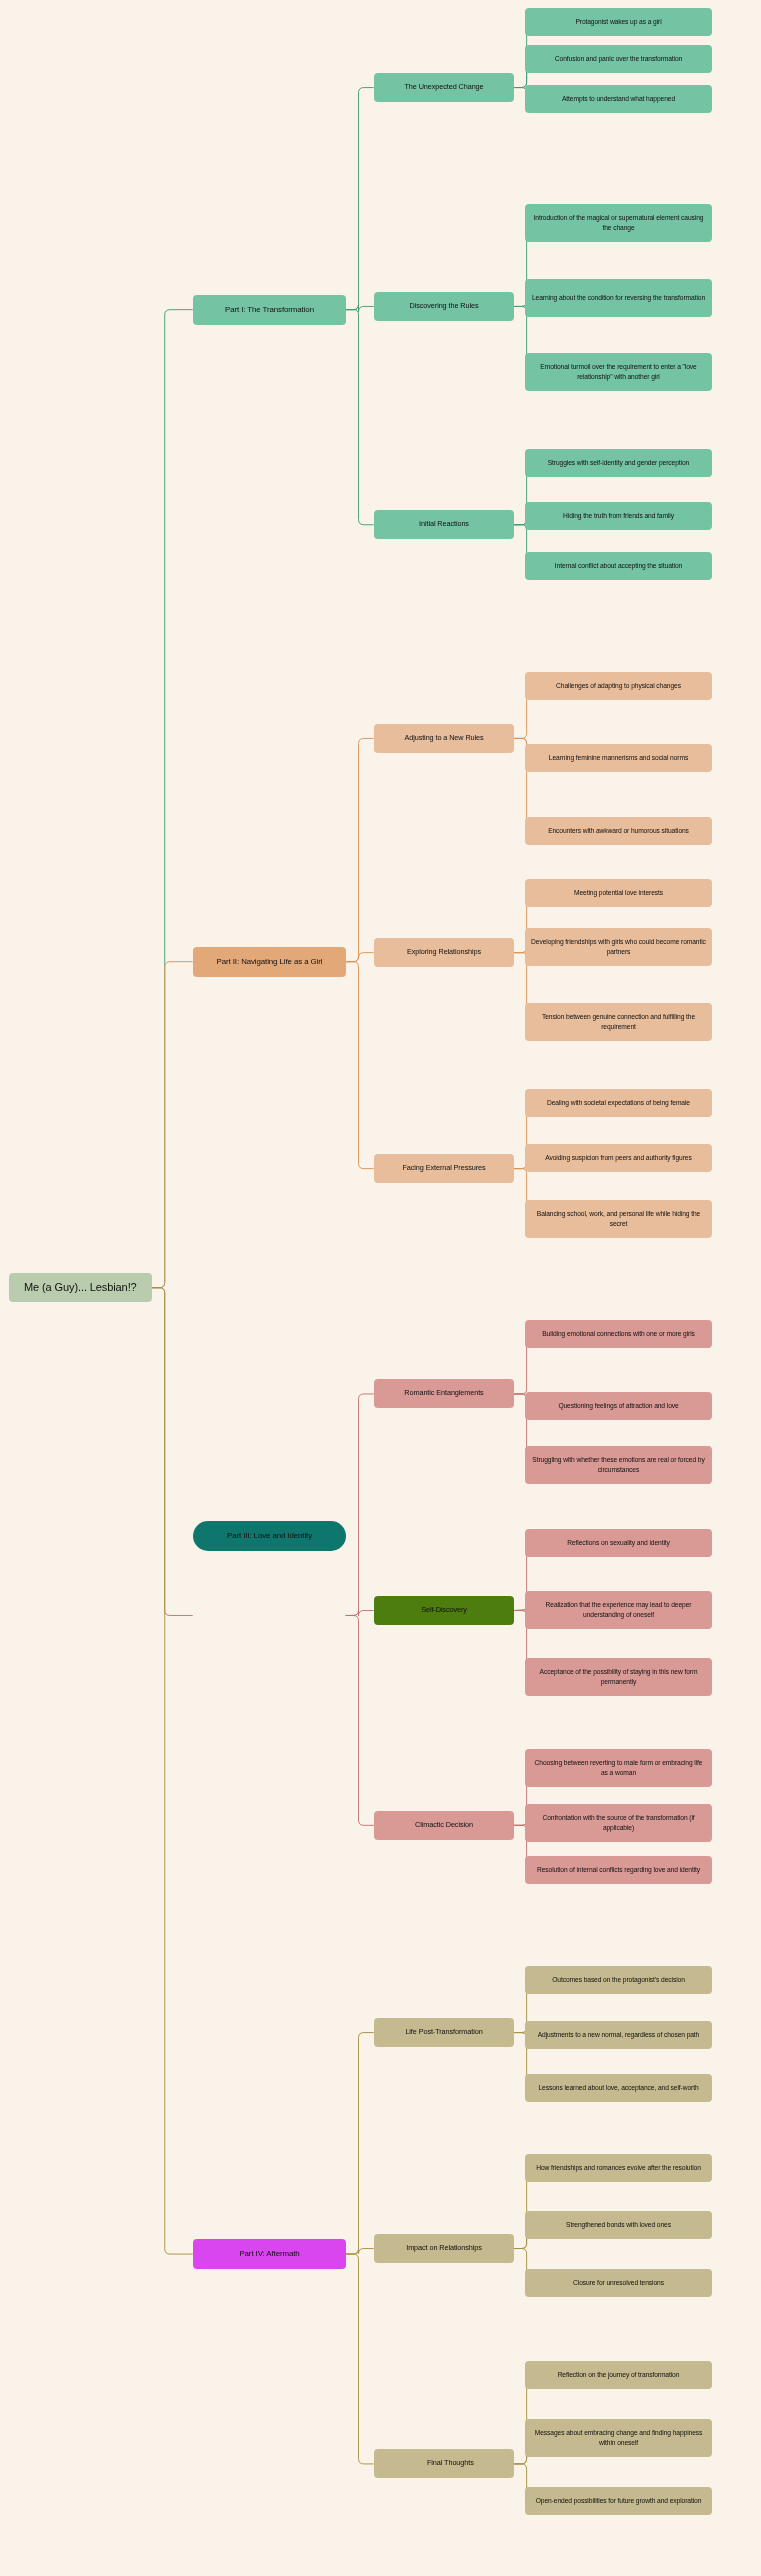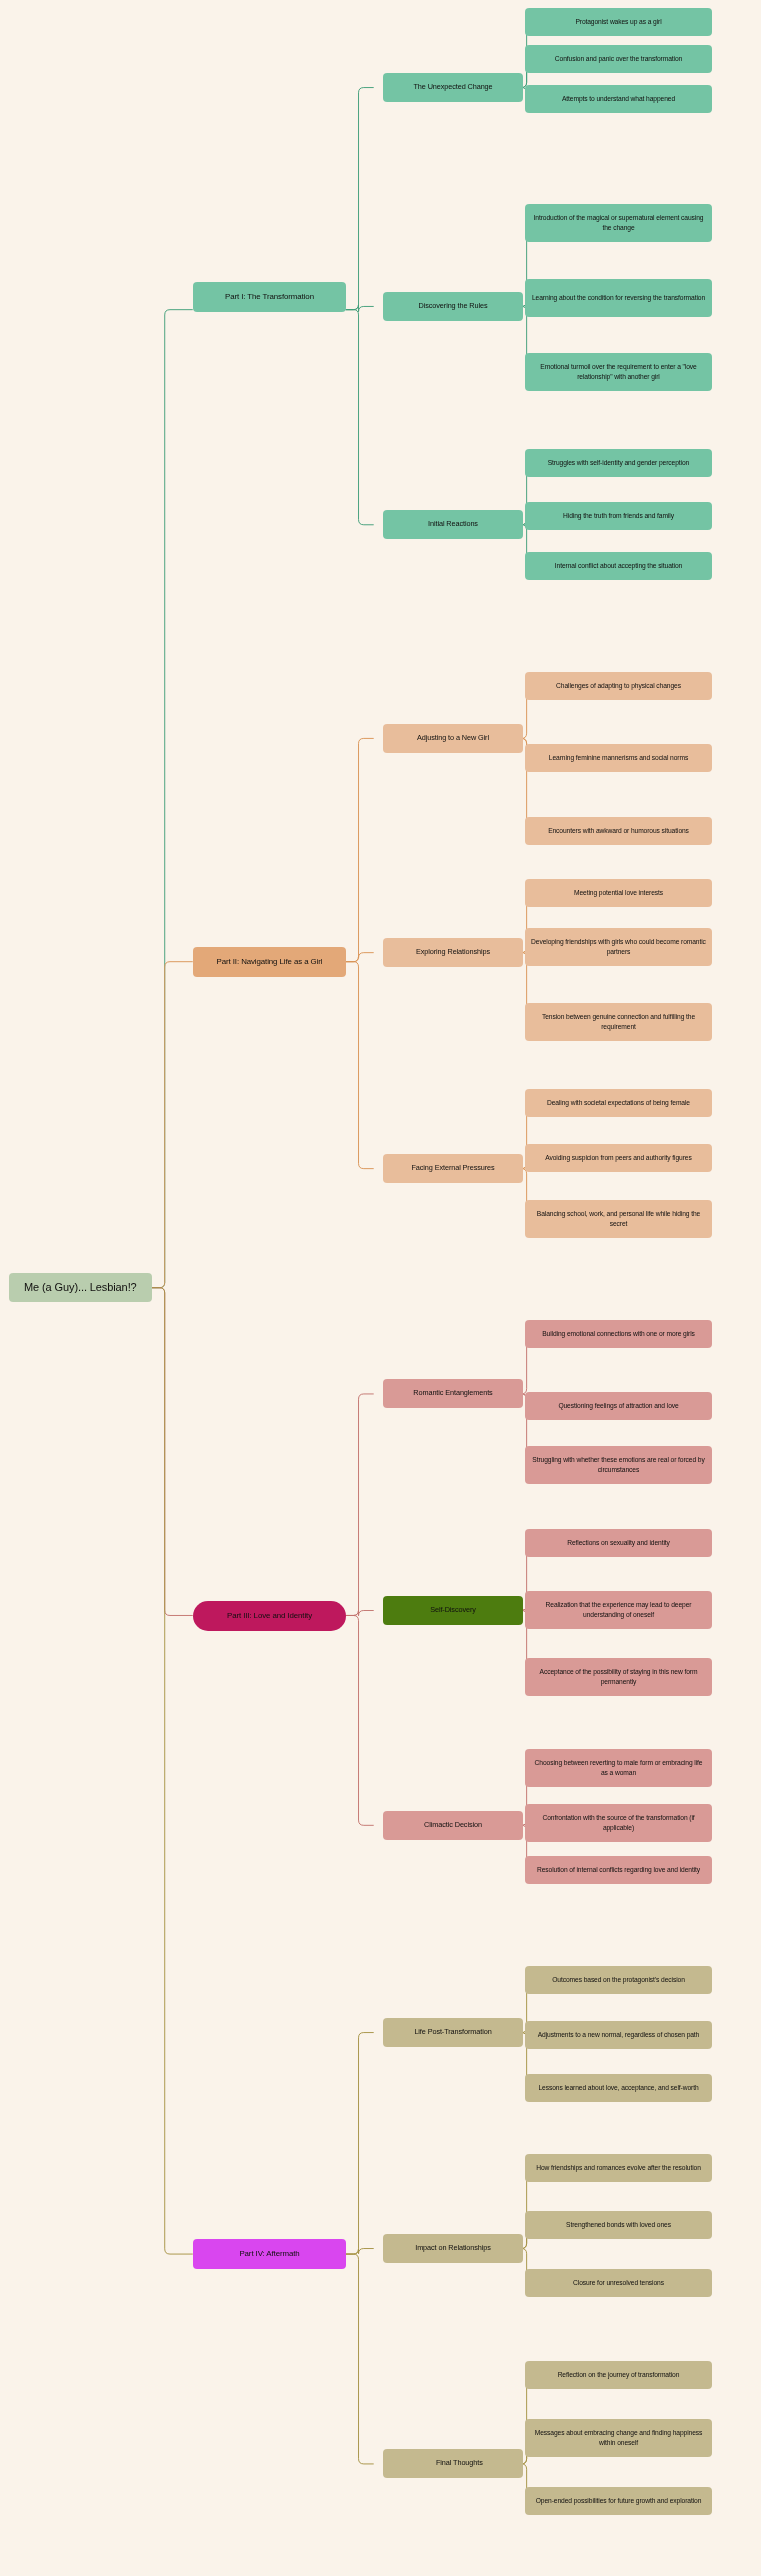--- a/index.html
+++ b/index.html
@@ -19,21 +19,21 @@
     align-items:center;
     justify-content:center;
     text-align:center;
     color:#11100f;
     line-height:1.42;
     padding:2.3px 5.3px;
     letter-spacing:-0.1px;
   }
   .n-root{font-size:11px;}
   .n-branch{font-size:7.9px;}
-  .n-sub{font-size:7.3px;margin-left:9px;}
+  .n-sub{font-size:7.3px;}
   .n-leaf{font-size:6.7px;}
   svg.links{position:absolute;left:0;top:0;width:762px;height:2576px;pointer-events:none;}
   svg.links path{fill:none;stroke-width:1.6;}
 </style>
 </head>
 <body>
 
 <div id="mindmap">
   <svg class="links" id="links" viewBox="0 0 1305 4413" width="762" height="2576">
       <path d="M 260 2206 L 273 2206 Q 282 2206 282 2197 L 282 539.5 Q 282 530.5 291 530.5 L 330 530.5" stroke="#3f9e78"></path>
@@ -86,21 +86,21 @@
       <path d="M 880 3852 L 893 3852 Q 902 3852 902 3861 L 902 3902 Q 902 3911 911 3911 L 900 3911" stroke="#a59243"></path>
       <path d="M 592 3861.5 L 605 3861.5 Q 614 3861.5 614 3870.5 L 614 4212 Q 614 4221 623 4221 L 640 4221" stroke="#a59243"></path>
       <path d="M 880 4221 L 893 4221 Q 902 4221 902 4212 L 902 4077 Q 902 4068 911 4068 L 900 4068" stroke="#a59243"></path>
       <path d="M 880 4221 L 893 4221 Q 902 4221 902 4212 L 902 4185.5 Q 902 4176.5 911 4176.5 L 900 4176.5" stroke="#a59243"></path>
       <path d="M 880 4221 L 893 4221 Q 902 4221 902 4230 L 902 4275 Q 902 4284 911 4284 L 900 4284" stroke="#a59243"></path>
     </svg>
   <div id="nodes">
       <div class="node n-root" style="left: 8.8px; top: 1273px; width: 143px; height: 29px; background: rgb(185, 205, 174);">
         <span>Me (a Guy)... Lesbian!?</span>
       </div>
-      <div class="node n-branch" style="left: 193px; top: 282px; width: 153px; height: 30px; background: rgb(116, 196, 164);">
+      <div class="node n-branch" style="left: 193px; top: 295px; width: 153px; height: 30px; background: rgb(116, 196, 164);">
         <span>Part I: The Transformation</span>
       </div>
       <div class="node n-sub" style="left: 374px; top: 73px; width: 140px; height: 29px; background: rgb(116, 196, 164);">
         <span>The Unexpected Change</span>
       </div>
       <div class="node n-leaf" style="left: 525px; top: 7.6px; width: 187px; height: 28px; background: rgb(116, 196, 164);">
         <span>Protagonist wakes up as a girl</span>
       </div>
       <div class="node n-leaf" style="left: 525px; top: 45px; width: 187px; height: 28px; background: rgb(116, 196, 164);">
         <span>Confusion and panic over the transformation</span>
@@ -129,21 +129,21 @@
       <div class="node n-leaf" style="left: 525px; top: 502px; width: 187px; height: 28px; background: rgb(116, 196, 164);">
         <span>Hiding the truth from friends and family</span>
       </div>
       <div class="node n-leaf" style="left: 525px; top: 552px; width: 187px; height: 28px; background: rgb(116, 196, 164);">
         <span>Internal conflict about accepting the situation</span>
       </div>
       <div class="node n-branch" style="left: 193px; top: 947px; width: 153px; height: 30px; background: rgb(227, 168, 120);">
         <span>Part II: Navigating Life as a Girl</span>
       </div>
       <div class="node n-sub" style="left: 374px; top: 724px; width: 140px; height: 29px; background: rgb(232, 189, 155);">
-        <span>Adjusting to a New Girl</span>
+        <span>Adjusting to a New Rules</span>
       </div>
       <div class="node n-leaf" style="left: 525px; top: 672px; width: 187px; height: 28px; background: rgb(232, 189, 155);">
         <span>Challenges of adapting to physical changes</span>
       </div>
       <div class="node n-leaf" style="left: 525px; top: 744px; width: 187px; height: 28px; background: rgb(232, 189, 155);">
         <span>Learning feminine mannerisms and social norms</span>
       </div>
       <div class="node n-leaf" style="left: 525px; top: 817px; width: 187px; height: 28px; background: rgb(232, 189, 155);">
         <span>Encounters with awkward or humorous situations</span>
       </div>
@@ -164,21 +164,21 @@
       </div>
       <div class="node n-leaf" style="left: 525px; top: 1089px; width: 187px; height: 28px; background: rgb(232, 189, 155);">
         <span>Dealing with societal expectations of being female</span>
       </div>
       <div class="node n-leaf" style="left: 525px; top: 1144px; width: 187px; height: 28px; background: rgb(232, 189, 155);">
         <span>Avoiding suspicion from peers and authority figures</span>
       </div>
       <div class="node n-leaf" style="left: 525px; top: 1200px; width: 187px; height: 38px; background: rgb(232, 189, 155);">
         <span>Balancing school, work, and personal life while hiding the secret</span>
       </div>
-      <div class="node n-branch" style="left: 193px; top: 1601px; width: 153px; height: 30px; background: #be185d; border-radius: 15px;">
+      <div class="node n-branch" style="left: 193px; top: 1521px; width: 153px; height: 30px; background: #0f766e; border-radius: 15px;">
         <span>Part III: Love and Identity</span>
       </div>
       <div class="node n-sub" style="left: 374px; top: 1379px; width: 140px; height: 29px; background: rgb(217, 154, 150);">
         <span>Romantic Entanglements</span>
       </div>
       <div class="node n-leaf" style="left: 525px; top: 1320px; width: 187px; height: 28px; background: rgb(217, 154, 150);">
         <span>Building emotional connections with one or more girls</span>
       </div>
       <div class="node n-leaf" style="left: 525px; top: 1392px; width: 187px; height: 28px; background: rgb(217, 154, 150);">
         <span>Questioning feelings of attraction and love</span>

